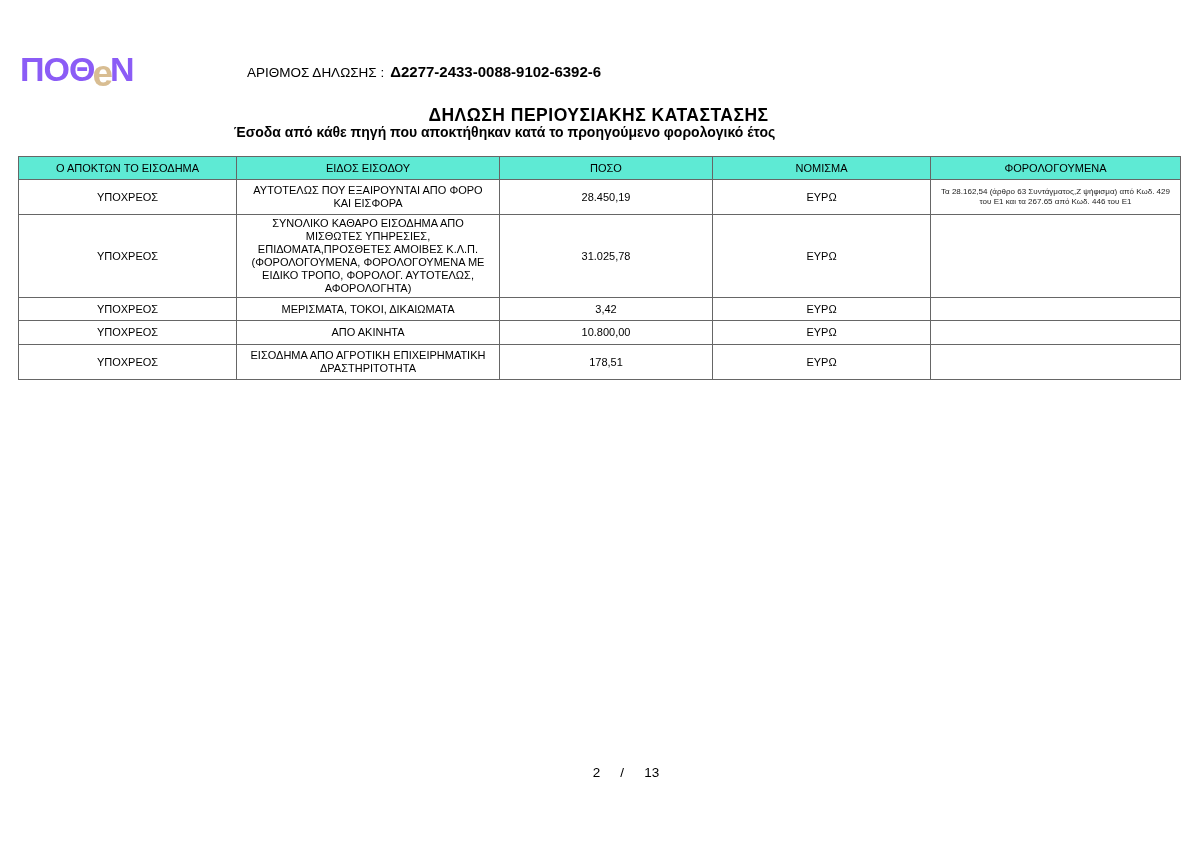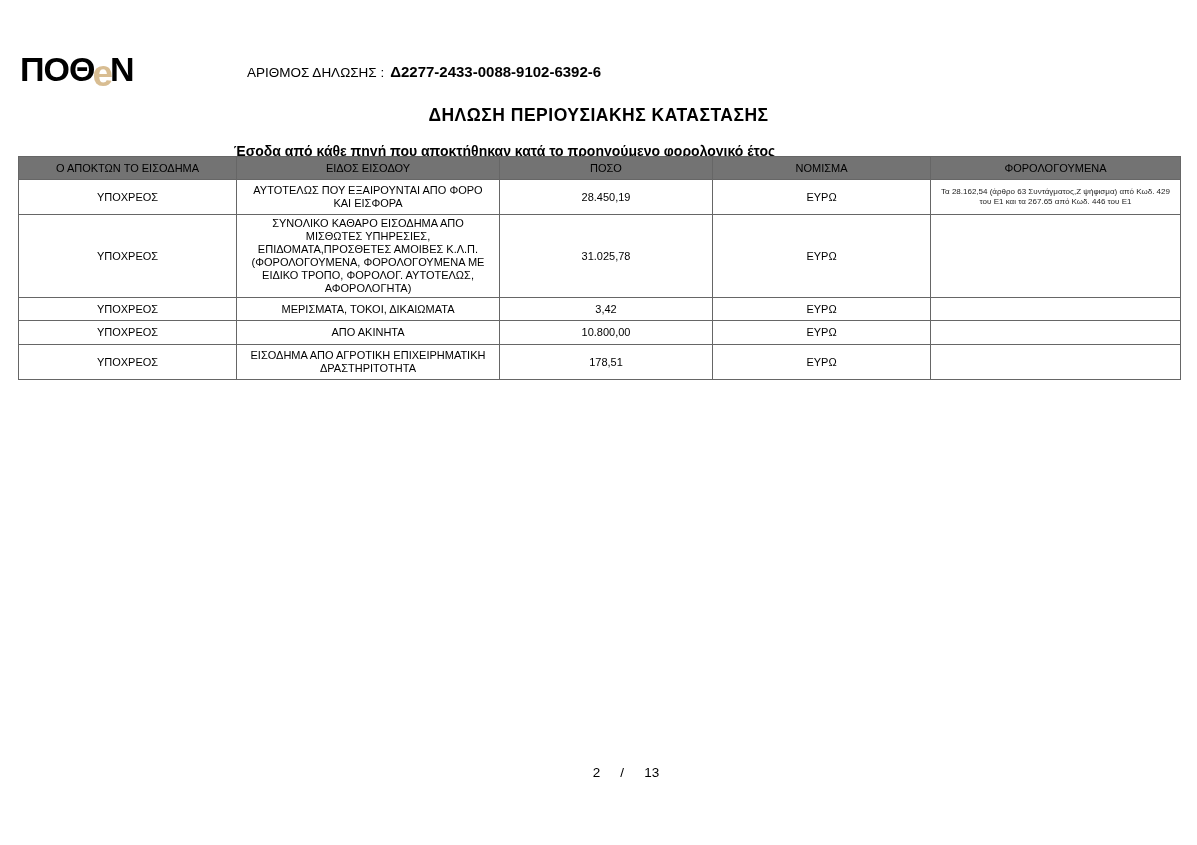--- a/index.html
+++ b/index.html
@@ -16,21 +16,21 @@
   .logo {
     position: absolute;
     left: 20px;
     top: 50px;
     font-weight: bold;
     font-size: 34px;
     letter-spacing: -1px;
     line-height: 1;
     user-select: none;
   }
-  .logo .navy { color: #000000; }
+  .logo .navy { color: #8b5cf6; }
   .logo .tan  {
     color: #d8bd92;
     display: inline-block;
     transform: translateY(5px);
     font-size: 37px;
     margin: 0 -2px;
   }
 
   
   .decl-line {
@@ -52,21 +52,21 @@
     top: 105px;
     left: 0;
     width: 1197px;
     text-align: center;
     font-size: 17.5px;
     font-weight: 700;
     letter-spacing: 0.5px;
   }
   .subtitle {
     position: absolute;
-    top: 143px;
+    top: 124px;
     left: 0;
     width: 1009px;
     text-align: center;
     font-size: 14px;
     font-weight: bold;
   }
 
   
   table.income-table {
     position: absolute;
@@ -79,21 +79,21 @@
   .income-table th, .income-table td {
     border: 1px solid #666666;
     text-align: center;
     vertical-align: middle;
     padding: 2px 6px;
     font-size: 11px;
     line-height: 13px;
     overflow: hidden;
   }
   .income-table thead th {
-    background: #737373;
+    background: #5eead4;
     height: 18px;
     font-weight: 400;
     font-size: 11px;
   }
   col.c1 { width: 218px; }
   col.c2 { width: 263px; }
   col.c3 { width: 213px; }
   col.c4 { width: 218px; }
   col.c5 { width: 250px; }
   tr.r1 { height: 35px; }

